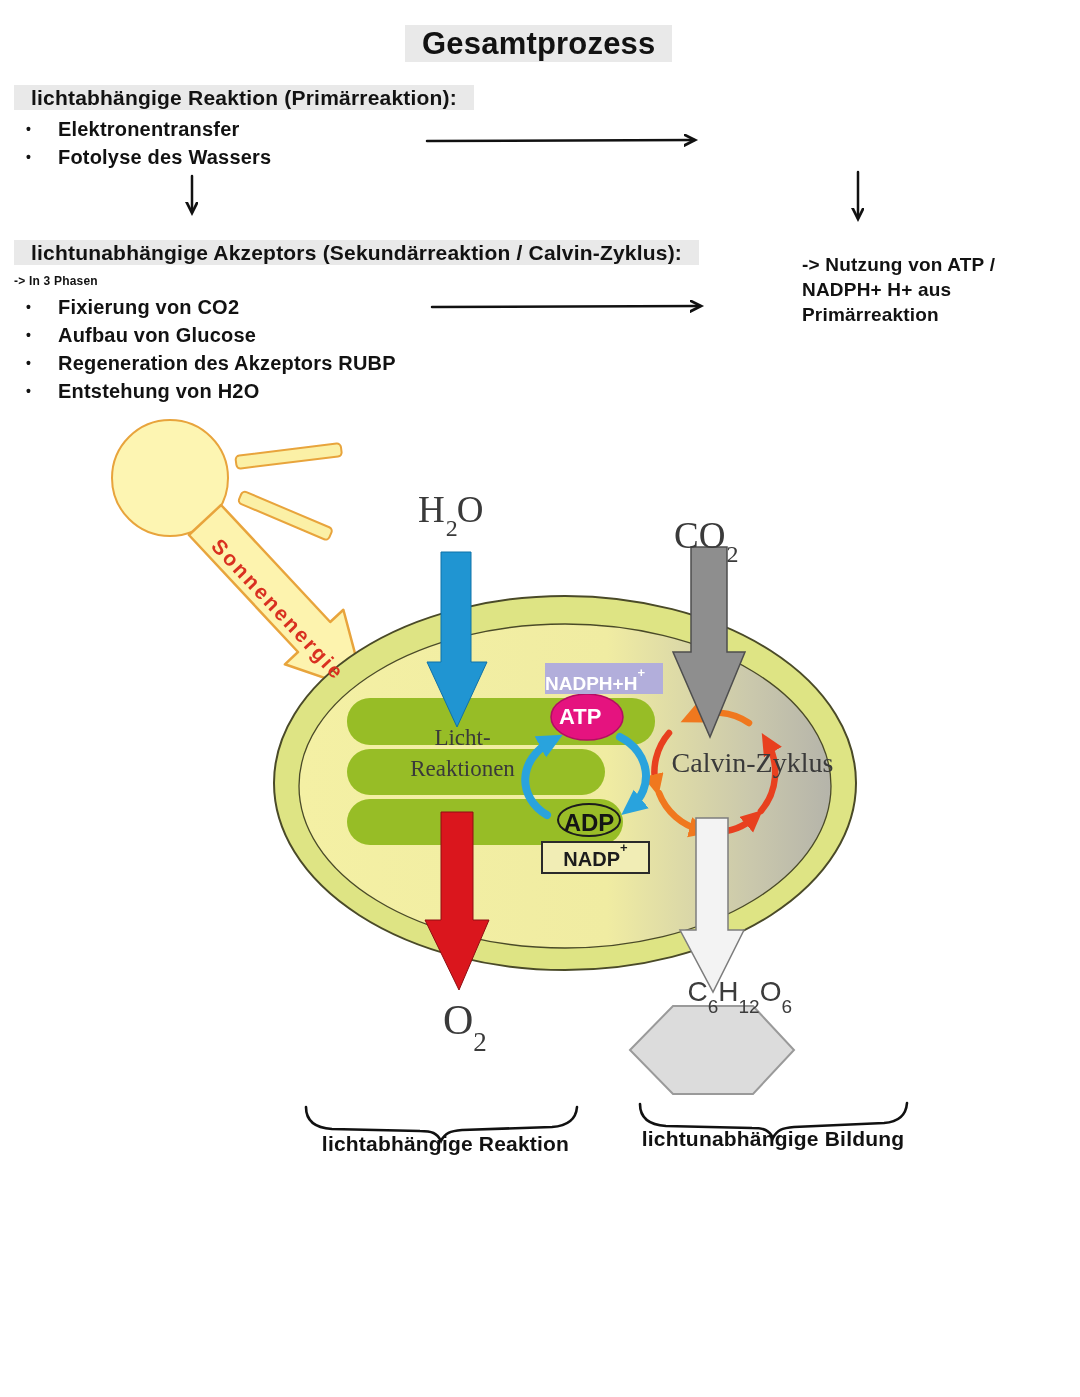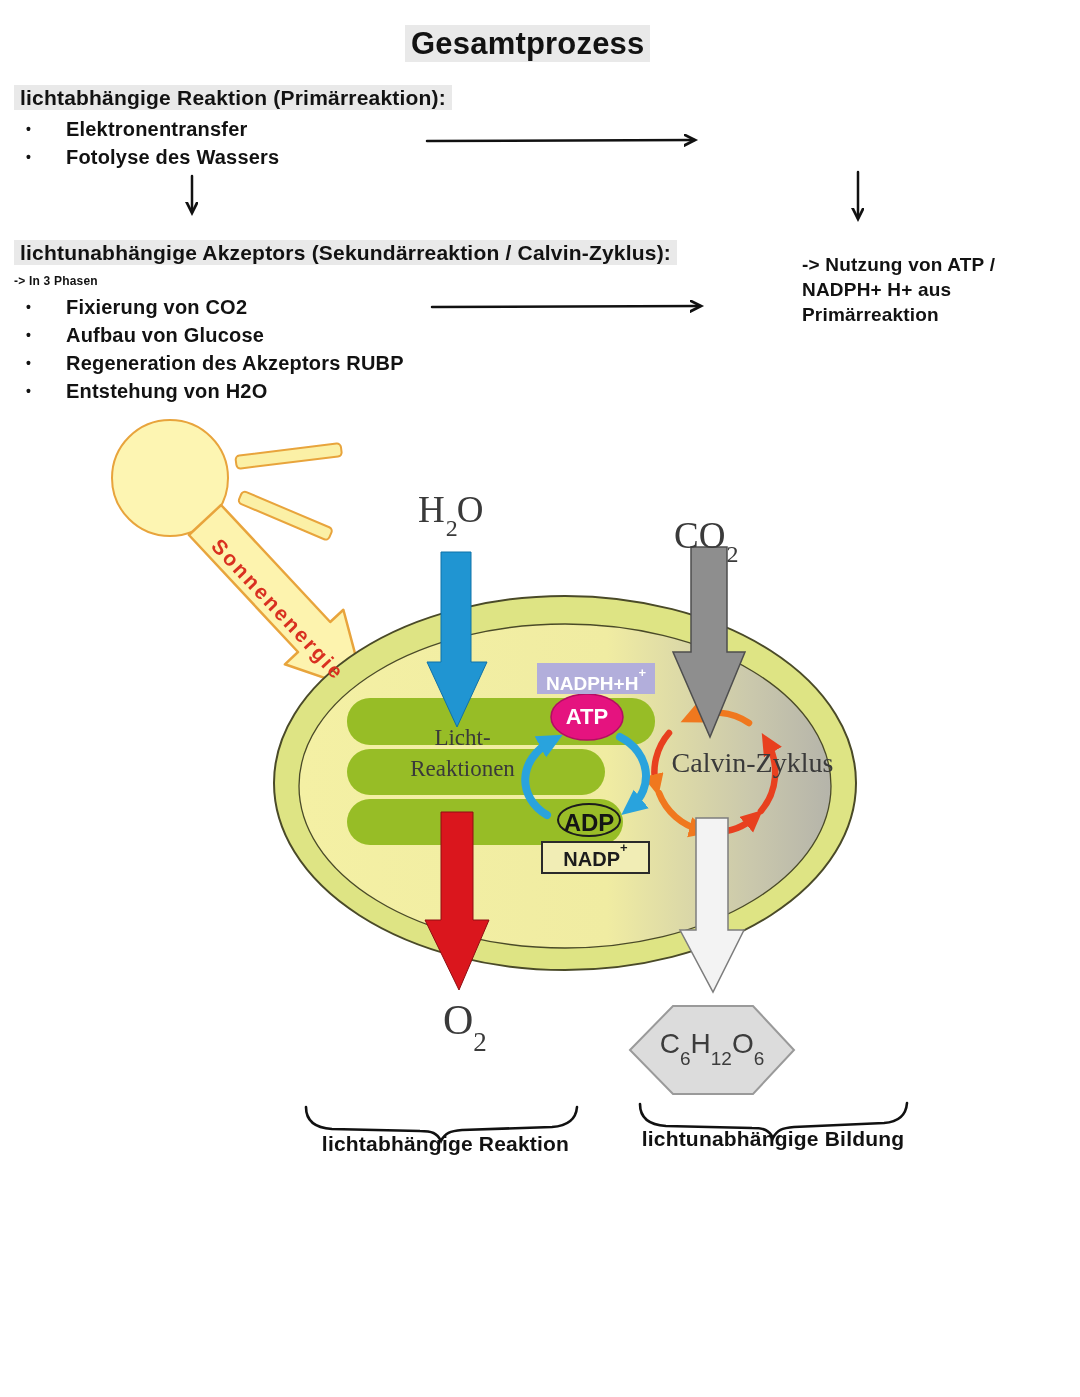--- a/index.html
+++ b/index.html
@@ -2,37 +2,37 @@
 <html><head>
 <meta charset="utf-8">
 <style>
   html,body{margin:0;padding:0;background:#fff;}
   #page{position:relative;width:1080px;height:1397px;background:#ffffff;overflow:hidden;
         font-family:"Liberation Sans",sans-serif;color:#141414;}
   .abs{position:absolute;}
   svg{position:absolute;left:0;top:0;pointer-events:none;}
   
   .note{font-weight:700;letter-spacing:.2px;color:#121212;}
-  .hl{background:#e9e9e9;padding:1px 6px;}
+  .hl{background:#e9e9e9;padding:1px 17px;}
   .title{font-size:31px;}
   .heading{font-size:21px;}
   .bullets{font-size:20px;line-height:26px;}
-  .bullet-row{display:flex;gap:8px;}
+  .bullet-row{display:flex;}
   .bullet-row .dot{width:22px;text-align:left;padding-left:12px;}
   .bullet-row .dot::before{content:"\2022";font-size:14px;position:relative;top:-2px;}
   .bullet-row .btxt{padding-left:10px;}
   .intro-line{font-size:12px;line-height:26px;}
   .result{font-size:19px;line-height:25px;}
   
   .dlabel{color:#3a3a3a;font-family:Liberation Serif, serif;}
   .chem{font-size:37px;}
   .chem sub{font-size:24px;position:relative;top:6px;left:1px;}
   .chem-sm{font-size:28px;color:#3c3c3c;}
   .chem-sm sub{font-size:19px;position:relative;top:5px;}
-  .white-badge{color:#fff;font-weight:700;text-align:center;}
+  .white-badge{color:#fff;font-weight:700;margin-left:8px;}
   .nadph{background:#b2aedb;width:118px;height:31px;line-height:31px;font-size:19px;}
   .nadph sup{font-size:13px;position:relative;top:-6px;}
   .nadp-text{font-size:20px;font-weight:700;color:#1c1c1c;text-align:center;}
   .nadp-text sup{font-size:13px;position:relative;top:-6px;}
   .center{text-align:center;}
   .sonnen{transform:rotate(47deg);transform-origin:left top;font-size:21px;font-weight:700;
           color:#d93020;letter-spacing:2.5px;white-space:nowrap;}
   .brace-label{font-size:21px;}
 </style>
 </head>
@@ -190,20 +190,20 @@
   <div class="abs center" style="left:558px;top:809px;width:62px;font-size:24px;font-weight:700;color:#151515;">ADP</div>
 
   <div class="abs nadp-text" style="left:542px;top:846px;width:107px;">
     <span>NADP</span><sup>+</sup>
   </div>
 
   <div class="abs dlabel" style="left:443px;top:996px;font-size:42px;">
     <span>O</span><sub style="font-size:27px;position:relative;top:8px;">2</sub>
   </div>
 
-  <div class="abs chem-sm center" style="left:632px;top:1028px;width:160px;">
+  <div class="abs chem-sm center" style="left:632px;top:976px;width:160px;text-align:right;">
     <span>C</span><sub>6</sub><span>H</span><sub>12</sub><span>O</span><sub>6</sub>
   </div>
 
   <div class="abs note brace-label center" style="left:318px;top:1132px;width:255px;">lichtabhängige Reaktion</div>
   <div class="abs note brace-label center" style="left:638px;top:1127px;width:270px;">lichtunabhängige Bildung</div>
 
 </div>
 
 </body></html>

